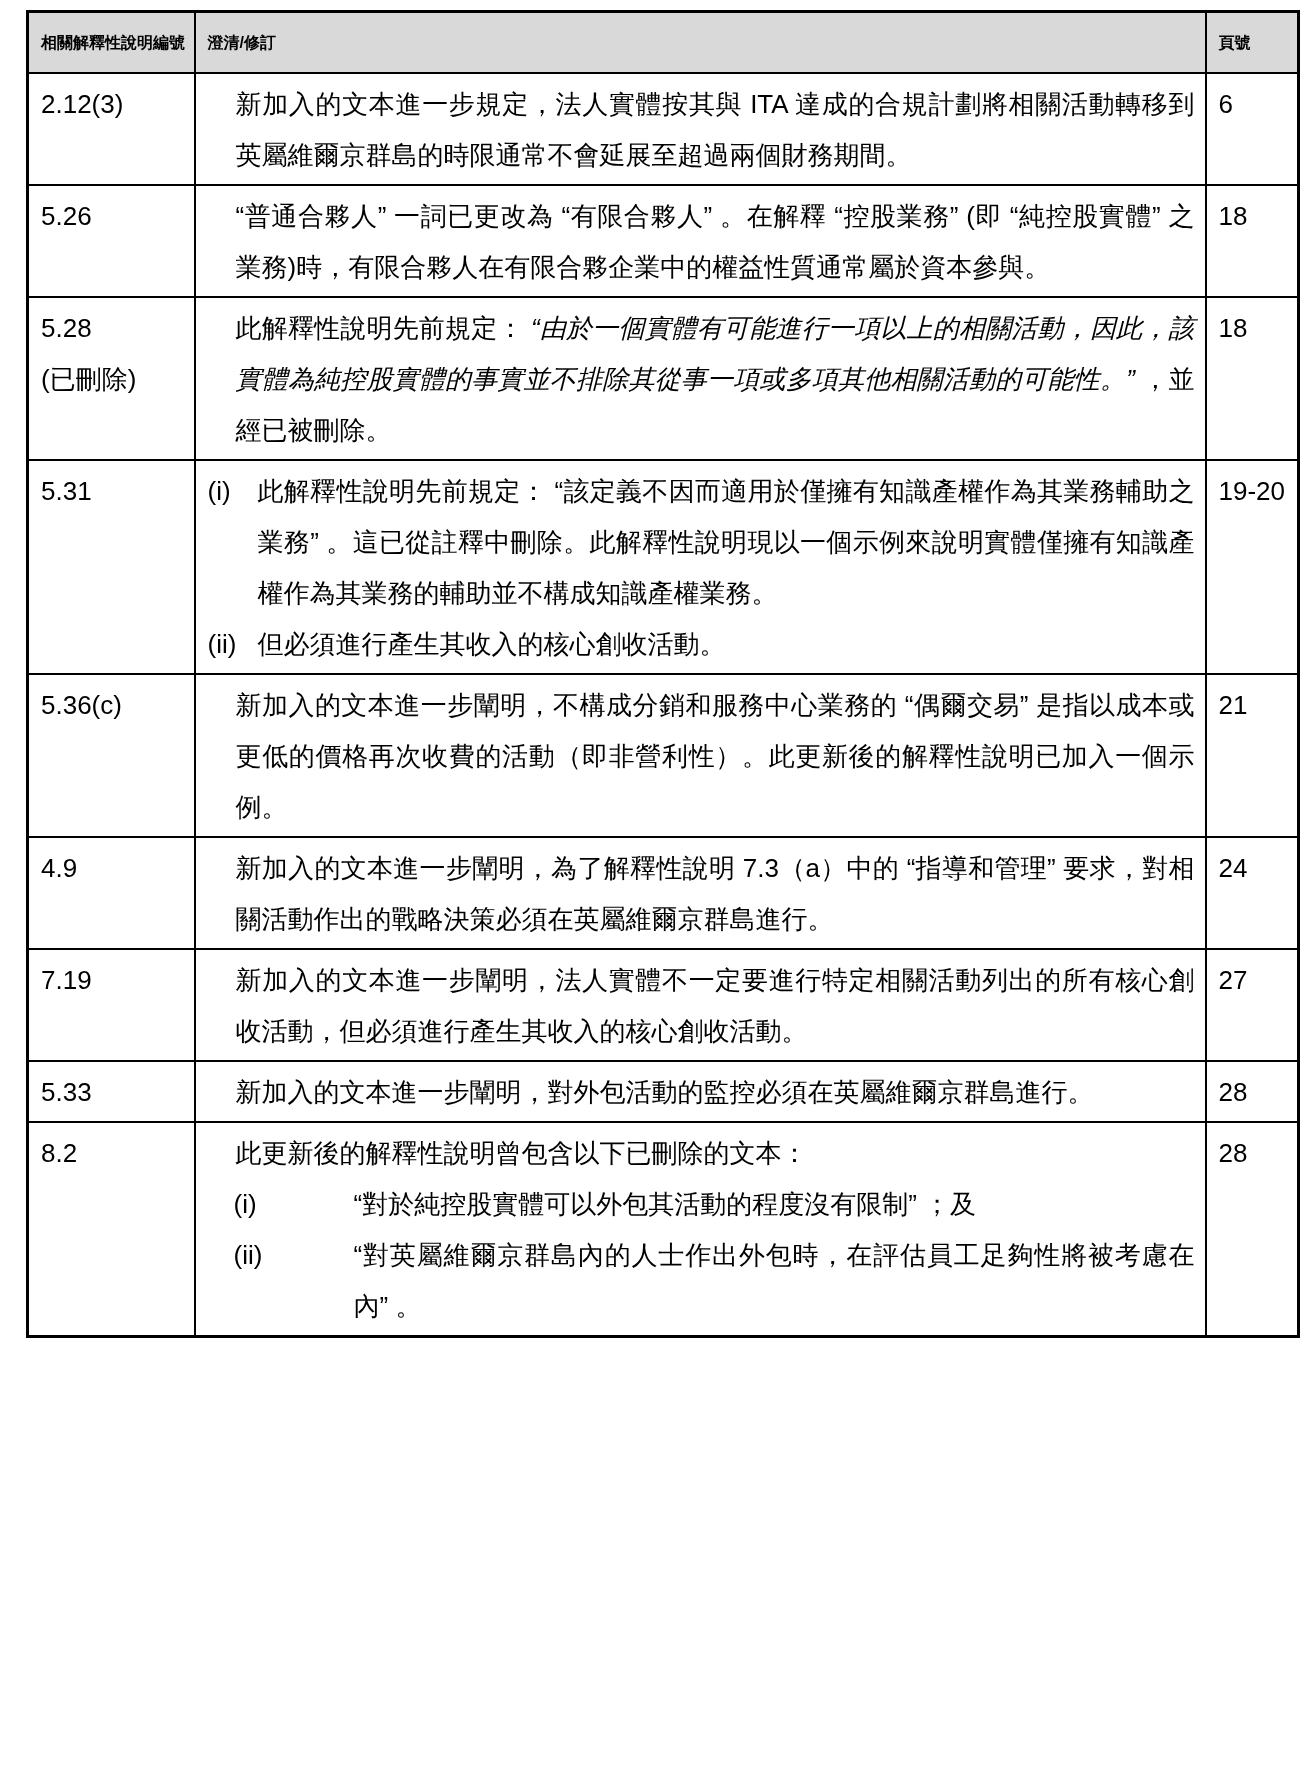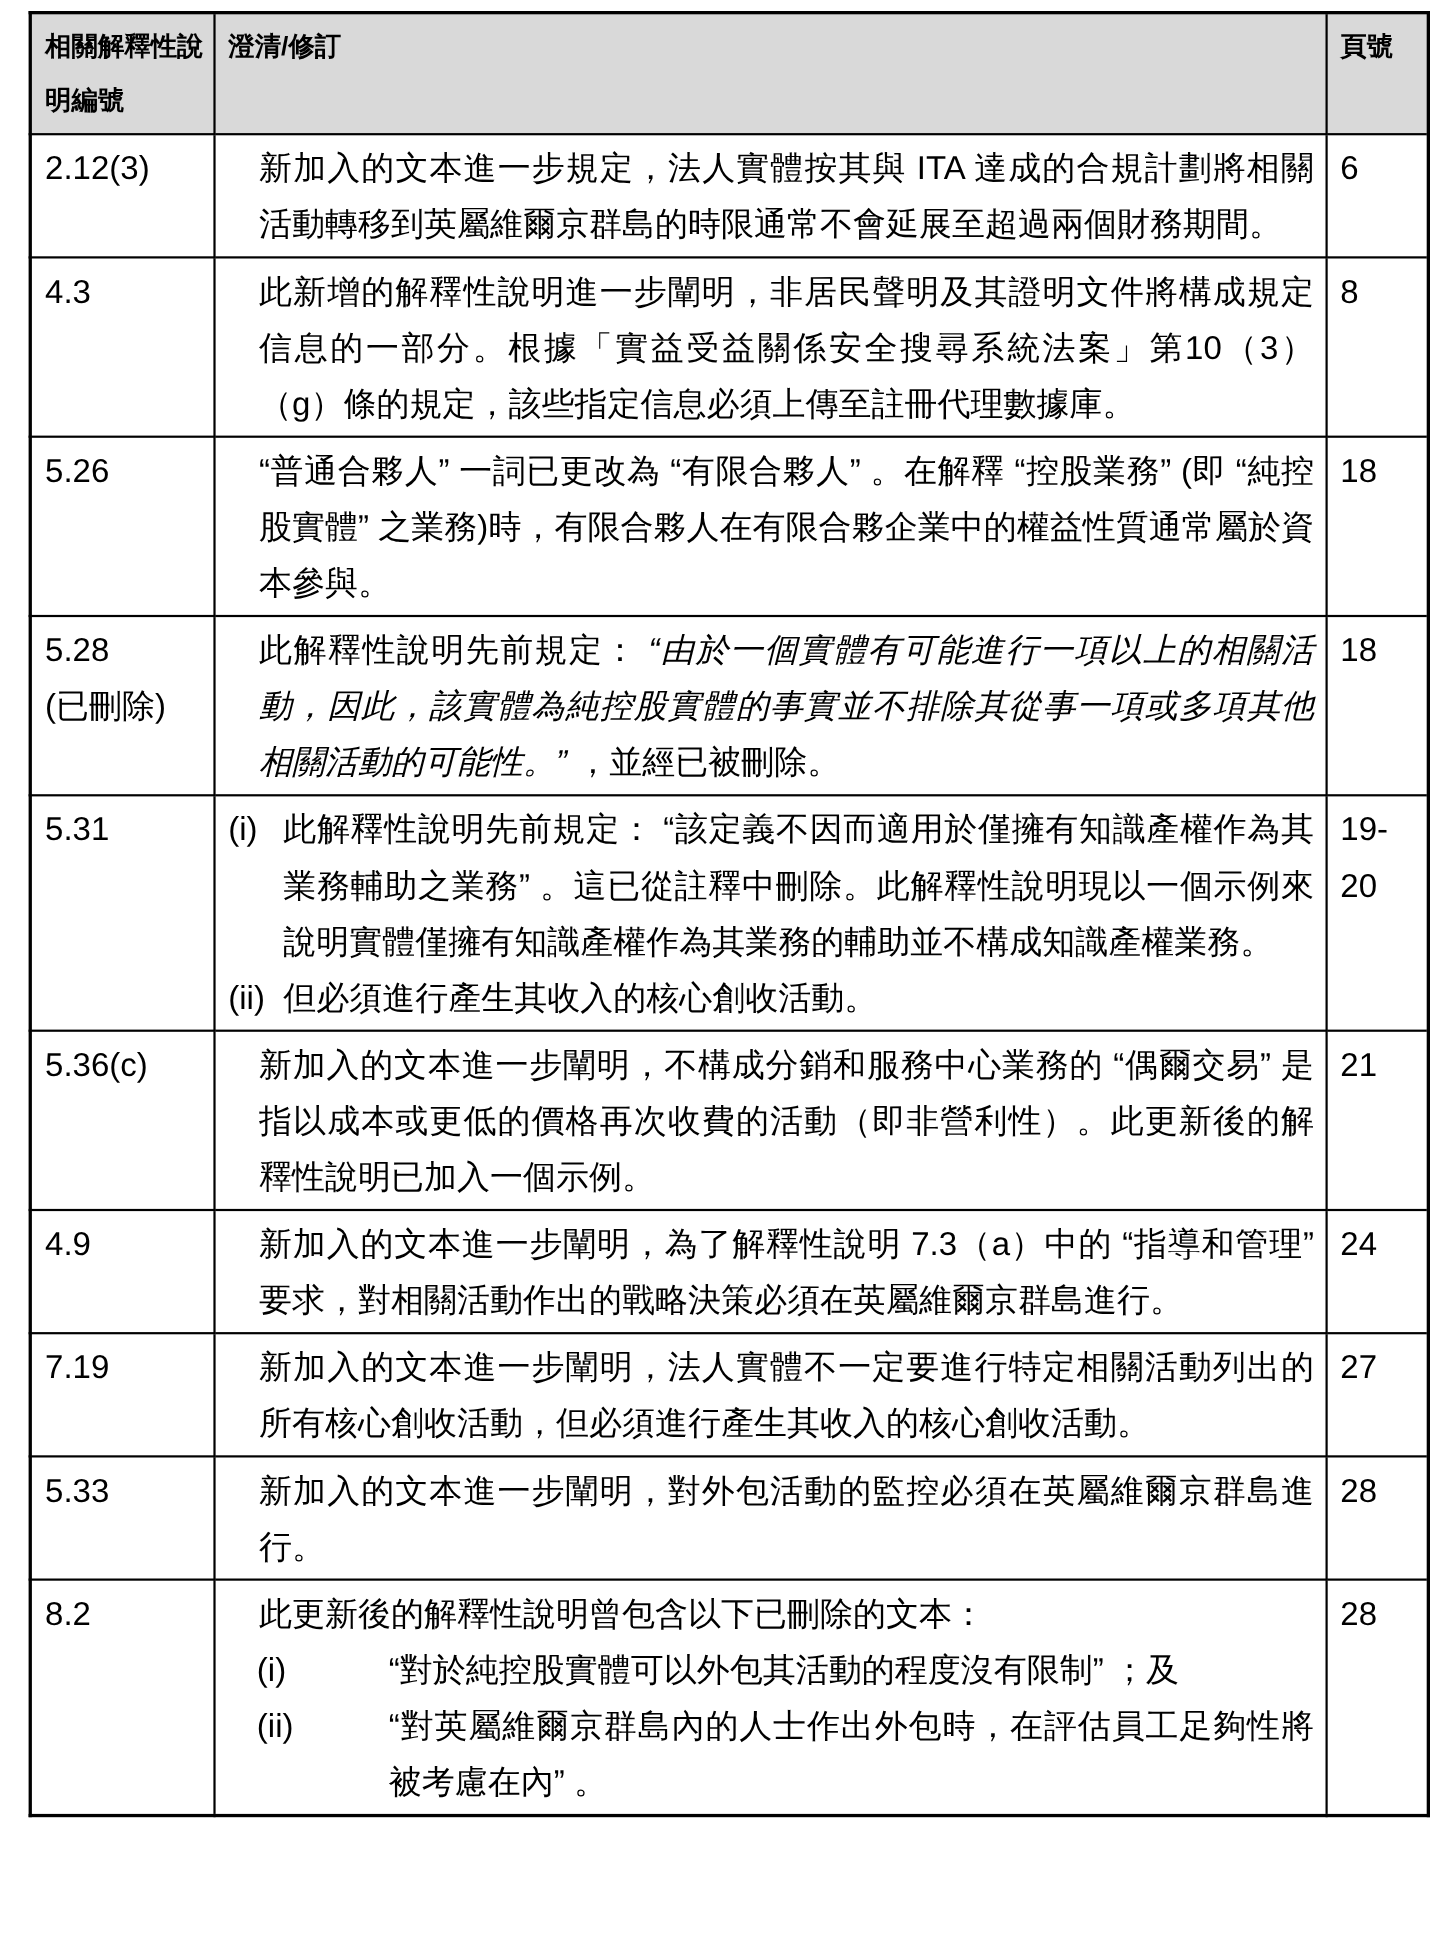--- a/index.html
+++ b/index.html
@@ -1,23 +1,23 @@
 <!DOCTYPE html>
 <html><head>
 <meta charset="utf-8">
 <style>
   html,body{margin:0;padding:0;background:#ffffff;color:#000000;
     font-family:"Liberation Sans","DejaVu Sans",sans-serif;}
   .doc{width:1303px;box-sizing:border-box;padding:10px 6px 10px 26px;}
   table.rev{border-collapse:collapse;table-layout:fixed;width:1271px;
     border:3px solid #000;}
   th,td{border:2px solid #000;vertical-align:top;box-sizing:border-box;}
-  th{background:#d9d9d9;font-weight:bold;font-size:24px;line-height:49px;
+  th{background:#d9d9d9;font-weight:bold;font-size:16px;line-height:49px;
      text-align:left;padding:5px 8px 5px 12px;}
-  td{font-size:30px;line-height:51px;padding:5px 10px 3px 12px;}
+  td{font-size:26px;line-height:51px;padding:5px 10px 3px 12px;}
   td.c1,td.c3{padding-left:12px;}
   td.c2 .para{text-align:justify;margin-left:28px;}
   .li{display:flex;align-items:flex-start;}
   .li-label{flex-shrink:0;}
   .li-text{flex:1 1 auto;text-align:justify;}
   .italic{font-style:italic;}
 </style>
 </head>
 <body>
 
@@ -37,29 +37,20 @@
     </thead>
     <tbody>
         <tr>
           <td class="c1">
             <div>2.12(3)</div>
           </td>
           <td class="c2">
             <div class="para"><span>新加入的文本進一步規定，法人實體按其與 ITA 達成的合規計劃將相關活動轉移到英屬維爾京群島的時限通常不會延展至超過兩個財務期間。</span></div>
           </td>
           <td class="c3">6</td>
-        </tr>
-        <tr>
-          <td class="c1">
-            <div>4.3</div>
-          </td>
-          <td class="c2">
-            <div class="para"><span>此新增的解釋性說明進一步闡明，非居民聲明及其證明文件將構成規定信息的一部分。根據「實益受益關係安全搜尋系統法案」第10（3）（g）條的規定，該些指定信息必須上傳至註冊代理數據庫。</span></div>
-          </td>
-          <td class="c3">8</td>
         </tr>
         <tr>
           <td class="c1">
             <div>5.26</div>
           </td>
           <td class="c2">
             <div class="para"><span>“普通合夥人” 一詞已更改為 “有限合夥人” 。在解釋 “控股業務” (即 “純控股實體” 之業務)時，有限合夥人在有限合夥企業中的權益性質通常屬於資本參與。</span></div>
           </td>
           <td class="c3">18</td>
         </tr>

